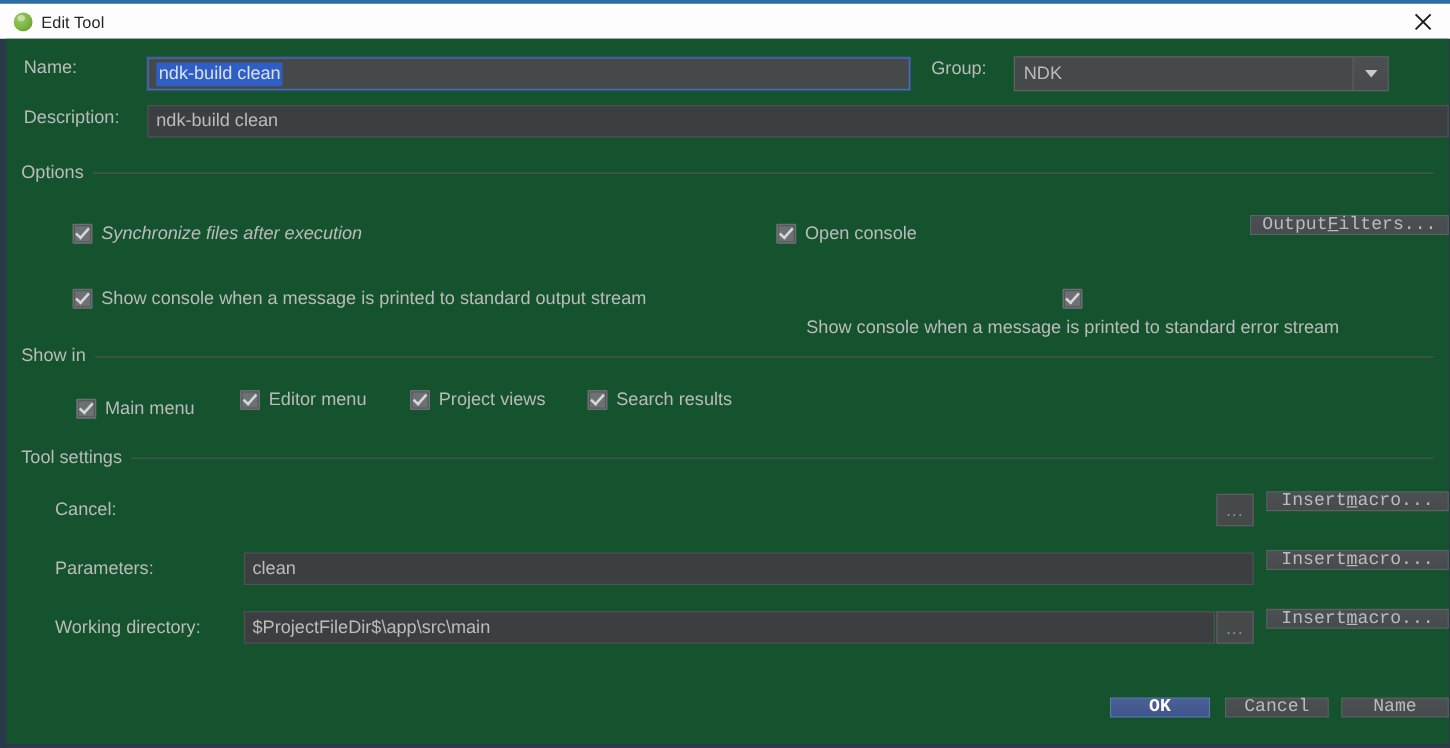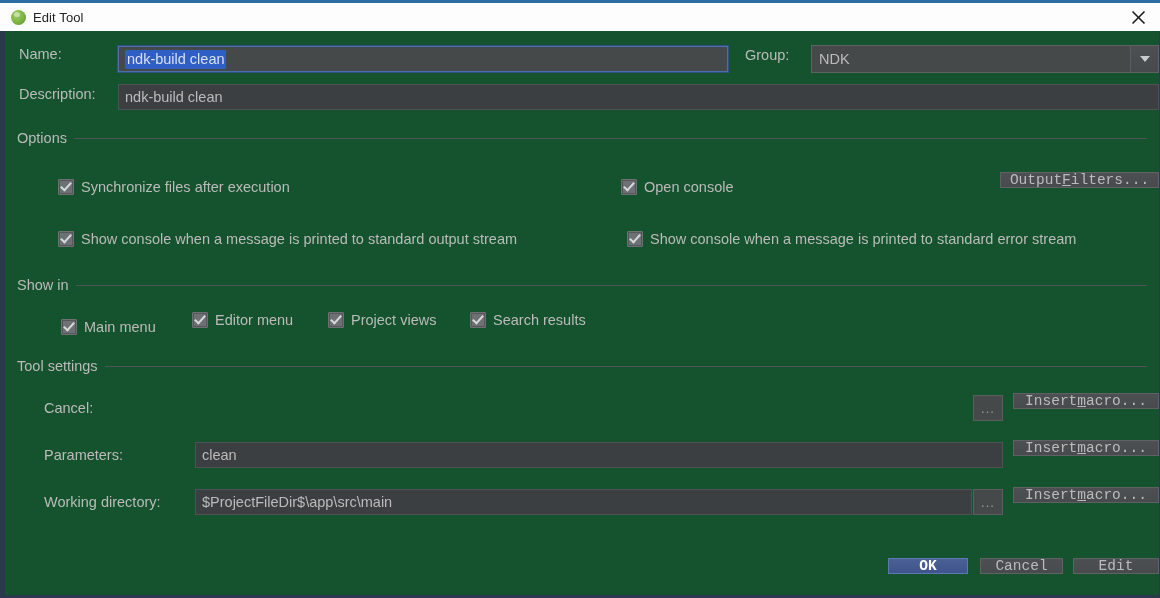--- a/index.html
+++ b/index.html
@@ -271,61 +271,61 @@
     <div class="row" style="left:14px; top:15px;">
       <span class="lbl">Name:</span>
     </div>
     <div class="field focused" style="position:absolute; left:113px; top:15px; width:610px;">
       <span class="sel">ndk-build clean</span>
     </div>
 
     <div class="row" style="left:740px; top:16px;">
       <span class="lbl">Group:</span>
     </div>
-    <div class="combo" style="position:absolute; left:806px; top:14px; width:348px;">
+    <div class="combo" style="position:absolute; left:806px; top:14px; width:300px;">
       <div class="val">NDK</div>
       <div class="arrow">
           <span class="tri"></span>
         </div>
     </div>
 
     <div class="row" style="left:14px; top:55px;">
       <span class="lbl">Description:</span>
     </div>
     <div class="field flat" style="position:absolute; left:113px; top:53px; width:1041px;">
       <span>ndk-build clean</span>
     </div>
 
     <div class="group-head" style="top:99px;align-items:center;">
       <span class="gtitle">Options</span>
       <span class="gline"></span>
     </div>
 
-    <div class="cb" style="position:absolute; left:53px; top:148px;">
+    <div class="cb" style="position:absolute; left:53px; top:148px;font-style:italic;">
       <span class="cb-box"></span>
       <span class="cb-label">Synchronize files after execution</span>
     </div>
 
     <div class="cb" style="position:absolute; left:616px; top:148px;">
       <span class="cb-box"></span>
       <span class="cb-label">Open console</span>
     </div>
 
     <div class="btn" style="position:absolute; left:995px; top:141px; width:159px;">
       <span>Output </span>
         <u>F</u>
         <span>ilters...</span>
     </div>
 
     <div class="cb" style="position:absolute; left:53px; top:200px;">
       <span class="cb-box"></span>
       <span class="cb-label">Show console when a message is printed to standard output stream</span>
     </div>
 
-    <div class="cb" style="position:absolute; left:622px; top:200px;">
+    <div class="cb" style="position:absolute; left:640px; top:200px;flex-direction:column;">
       <span class="cb-box"></span>
       <span class="cb-label">Show console when a message is printed to standard error stream</span>
     </div>
 
     <div class="group-head" style="top:246px;">
       <span class="gtitle">Show in</span>
       <span class="gline"></span>
     </div>
 
     <div class="cb" style="position:absolute; left:56px; top:288px;">
@@ -384,16 +384,16 @@
       <span>...</span>
     </div>
     <div class="btn" style="position:absolute; left:1008px; top:456px; width:146px;">
       <span>Insert </span>
         <u>m</u>
         <span>acro...</span>
     </div>
 
     <div class="btn primary" style="position:absolute; left:883px; top:527px; width:80px;">OK</div>
     <div class="btn" style="position:absolute; left:975px; top:527px; width:83px;">Cancel</div>
-    <div class="btn" style="position:absolute; left:1068px; top:527px; width:86px;">Edit</div>
+    <div class="btn" style="position:absolute; left:1068px; top:527px; width:86px;">Name</div>
 
   </div>
 </div>
 
 </body></html>

